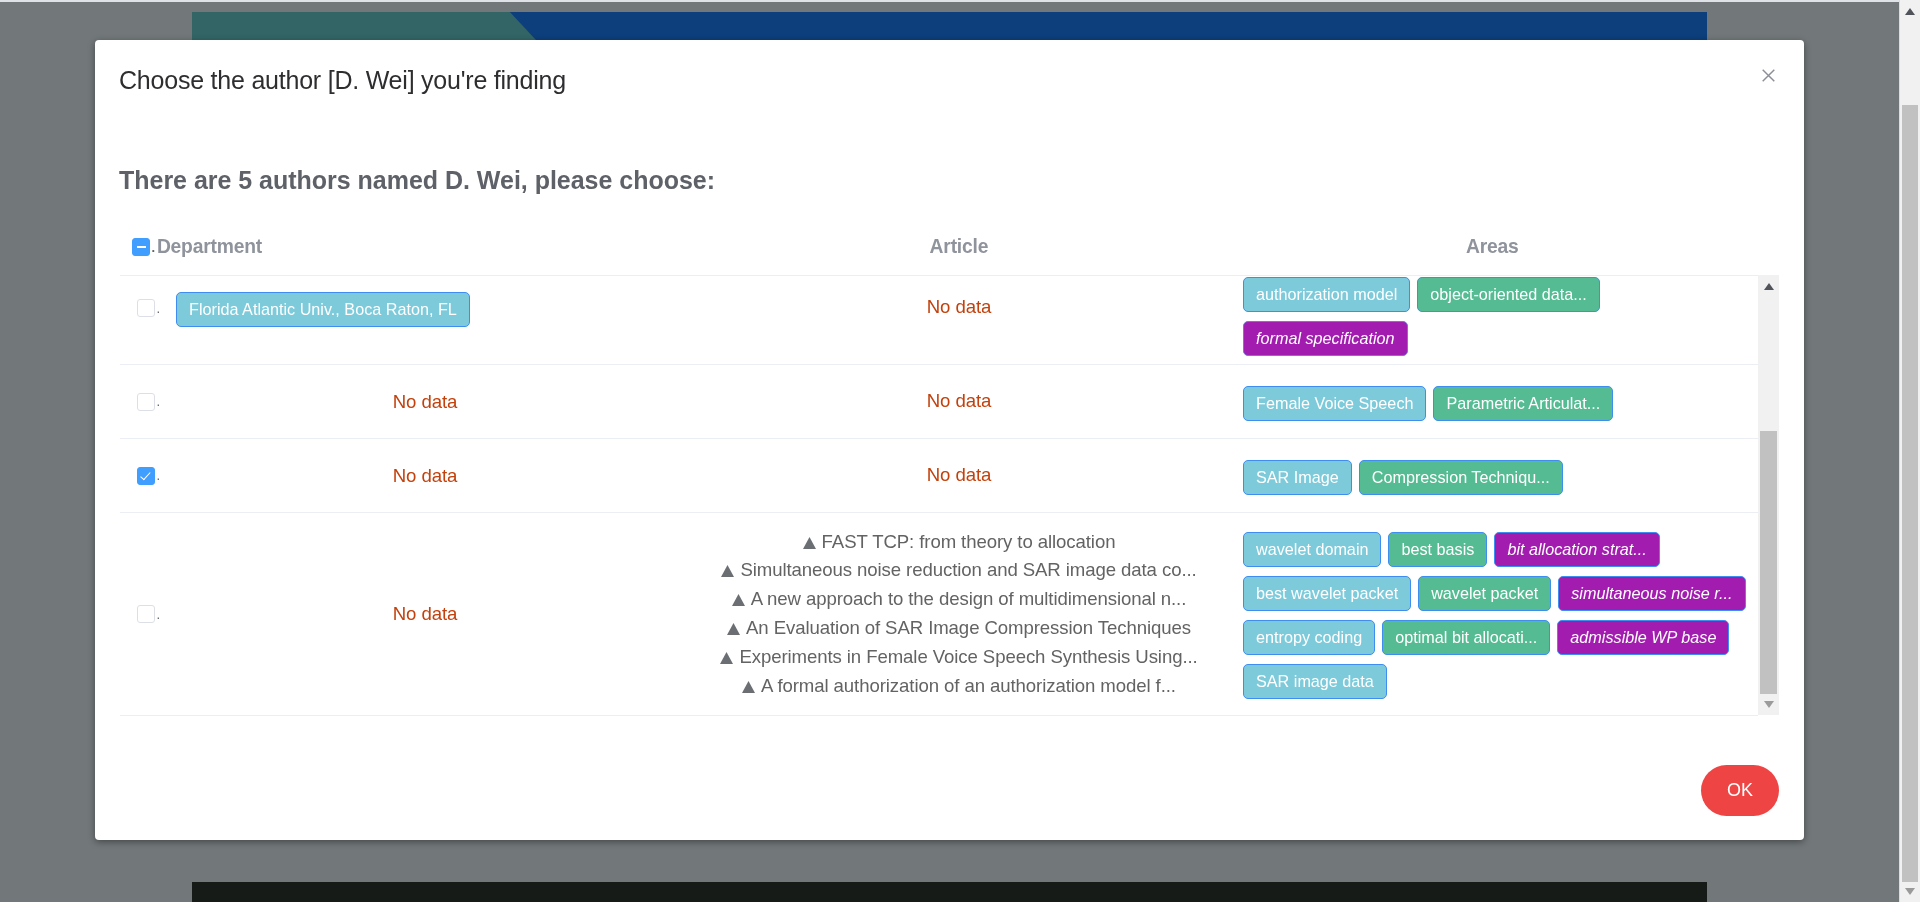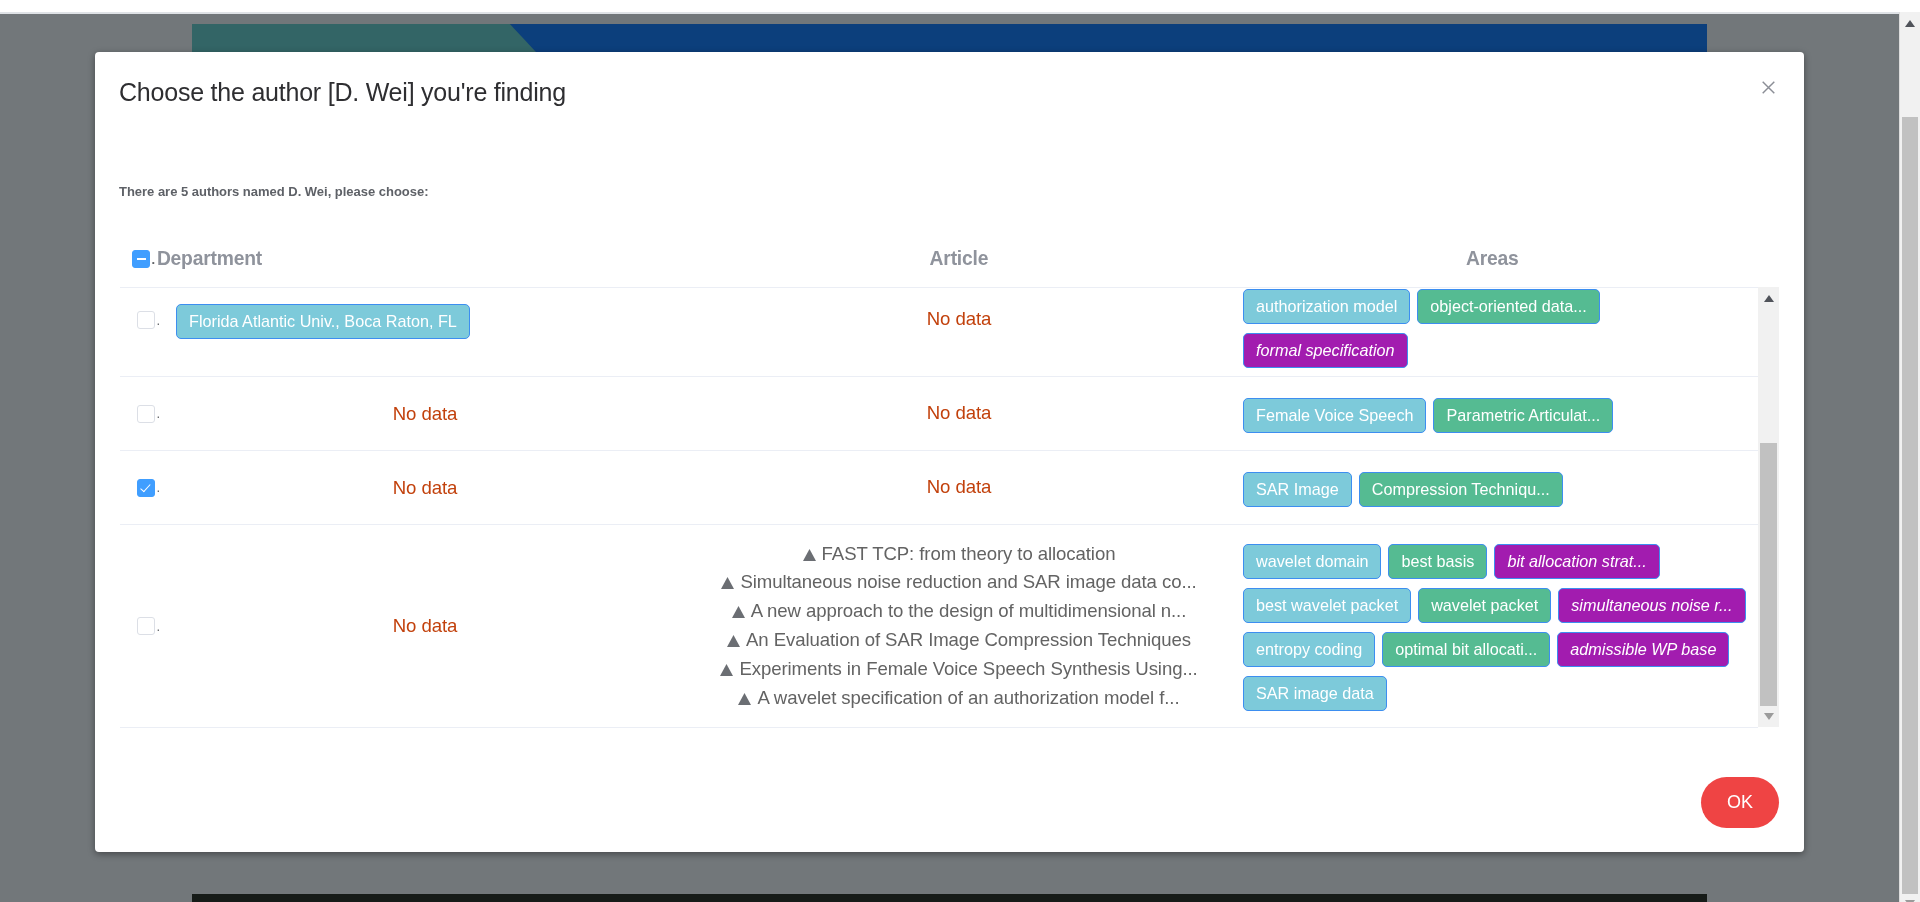--- a/index.html
+++ b/index.html
@@ -2,21 +2,21 @@
 <html><head>
 <meta charset="utf-8">
 <title>Choose the author</title>
 <style>
   html,body{margin:0;padding:0;}
   body{
     width:1920px;height:902px;overflow:hidden;
     font-family:"Liberation Sans",sans-serif;
     background:#ffffff;
   }
-  .page{position:absolute;left:0;top:12px;width:1920px;height:858px;}
+  .page{position:absolute;left:0;top:0;width:1920px;height:858px;}
   
   .app{position:absolute;left:0;top:0;width:1899px;height:902px;background:#72777a;overflow:hidden;}
   .banner{position:absolute;left:192px;top:12px;width:1515px;height:28px;background:#0c3f7c;}
   .topstrip{position:absolute;left:0;top:0;width:1899px;height:2px;background:#dfe2e6;}
   .banner-teal{position:absolute;left:0;top:0;width:344px;height:28px;background:#336566;
     clip-path:polygon(0 0,92.4% 0,100% 100%,0 100%);}
   .footer{position:absolute;left:192px;top:882px;width:1515px;height:20px;background:#161b18;}
   
   .overlay{position:absolute;left:0;top:0;width:1899px;height:902px;background:transparent;}
   
@@ -24,21 +24,21 @@
   .bscroll .arrow{position:absolute;left:1px;width:18px;height:22px;display:flex;align-items:center;justify-content:center;}
   .bscroll .arrow.up{top:0;}
   .bscroll .arrow.dn{bottom:0;}
   .bscroll .thumb{position:absolute;left:2px;width:16px;background:#c1c1c1;}
 
   
   .modal{position:absolute;left:95px;top:40px;width:1709px;height:800px;background:#fff;border-radius:4px;
     box-shadow:0 2px 7px rgba(0,0,0,.40);}
   .modal-title{position:absolute;left:24px;top:27px;font-size:25px;line-height:26px;color:#2e2e31;letter-spacing:-0.22px;white-space:nowrap;}
   .close-btn{position:absolute;left:1654px;top:16px;width:38px;height:38px;display:flex;align-items:center;justify-content:center;cursor:pointer;}
-  .subtitle{position:absolute;left:24px;top:130px;font-size:13px;line-height:20px;font-weight:bold;color:#5e6167;letter-spacing:-0.02px;}
+  .subtitle{position:absolute;left:24px;top:130px;font-size:25px;line-height:20px;font-weight:bold;color:#5e6167;letter-spacing:-0.02px;}
 
   .table{position:absolute;left:25px;top:179px;width:1638px;}
   .thead{display:flex;height:56px;align-items:center;color:#8f939c;font-weight:bold;font-size:19.3px;letter-spacing:-0.2px;}
   .th-check{width:37px;display:flex;align-items:center;padding-left:12px;box-sizing:border-box;}
   .th-dep{width:536px;text-align:left;}
   .th-art{width:524px;text-align:center;padding-left:8px;}
   .th-area{width:541px;text-align:center;box-sizing:border-box;padding-left:7px;}
   
 
   .tbody{position:relative;height:440px;overflow:hidden;border-top:1px solid #ebeef5;}
@@ -170,21 +170,21 @@
                   <path d="M6.5 0 L13 12 L0 12 Z" fill="#6b6e73"></path>
                 </svg><span>A new approach to the design of multidimensional n...</span></div>
               <div><svg class="tri" width="13" height="12" viewBox="0 0 13 12">
                   <path d="M6.5 0 L13 12 L0 12 Z" fill="#6b6e73"></path>
                 </svg><span>An Evaluation of SAR Image Compression Techniques</span></div>
               <div><svg class="tri" width="13" height="12" viewBox="0 0 13 12">
                   <path d="M6.5 0 L13 12 L0 12 Z" fill="#6b6e73"></path>
                 </svg><span>Experiments in Female Voice Speech Synthesis Using...</span></div>
               <div><svg class="tri" width="13" height="12" viewBox="0 0 13 12">
                   <path d="M6.5 0 L13 12 L0 12 Z" fill="#6b6e73"></path>
-                </svg><span>A wavelet specification of an authorization model f...</span></div>
+                </svg><span>A formal authorization of an authorization model f...</span></div>
             </div>
             <div class="c-area">
               <div class="tagwrap"><span class="tag c0">wavelet domain</span><span class="tag c1">best basis</span><span class="tag c2">bit allocation strat...</span><span class="tag c0">best wavelet packet</span><span class="tag c1">wavelet packet</span><span class="tag c2">simultaneous noise r...</span><span class="tag c0">entropy coding</span><span class="tag c1">optimal bit allocati...</span><span class="tag c2">admissible WP base</span><span class="tag c0">SAR image data</span></div>
             </div>
           </div>
         </div>
     </div>
 
     <div class="iscroll">
       <div class="arrow up">

